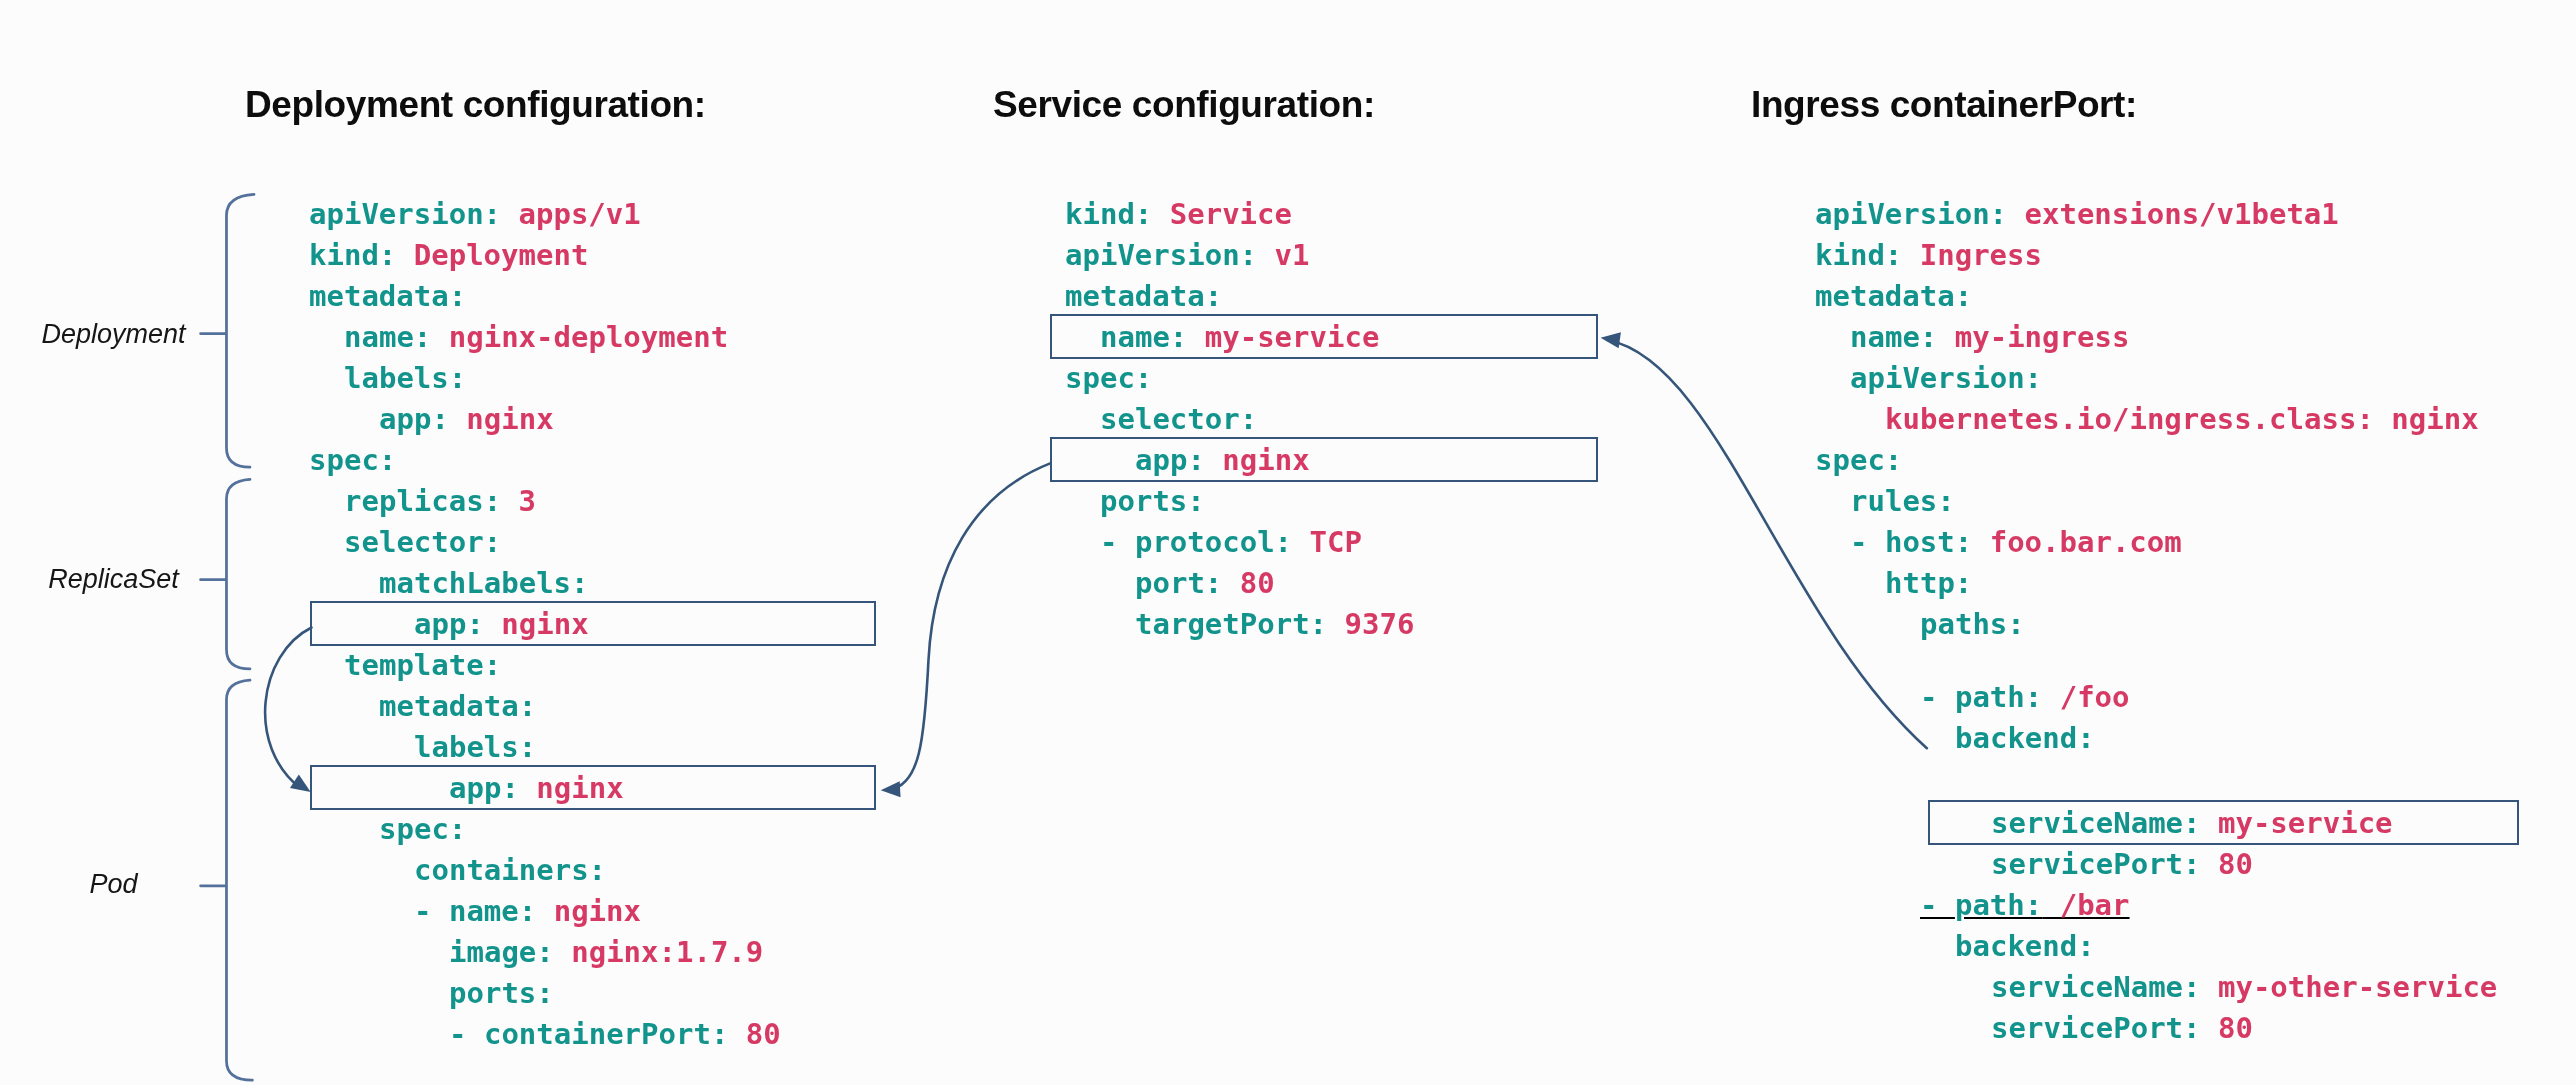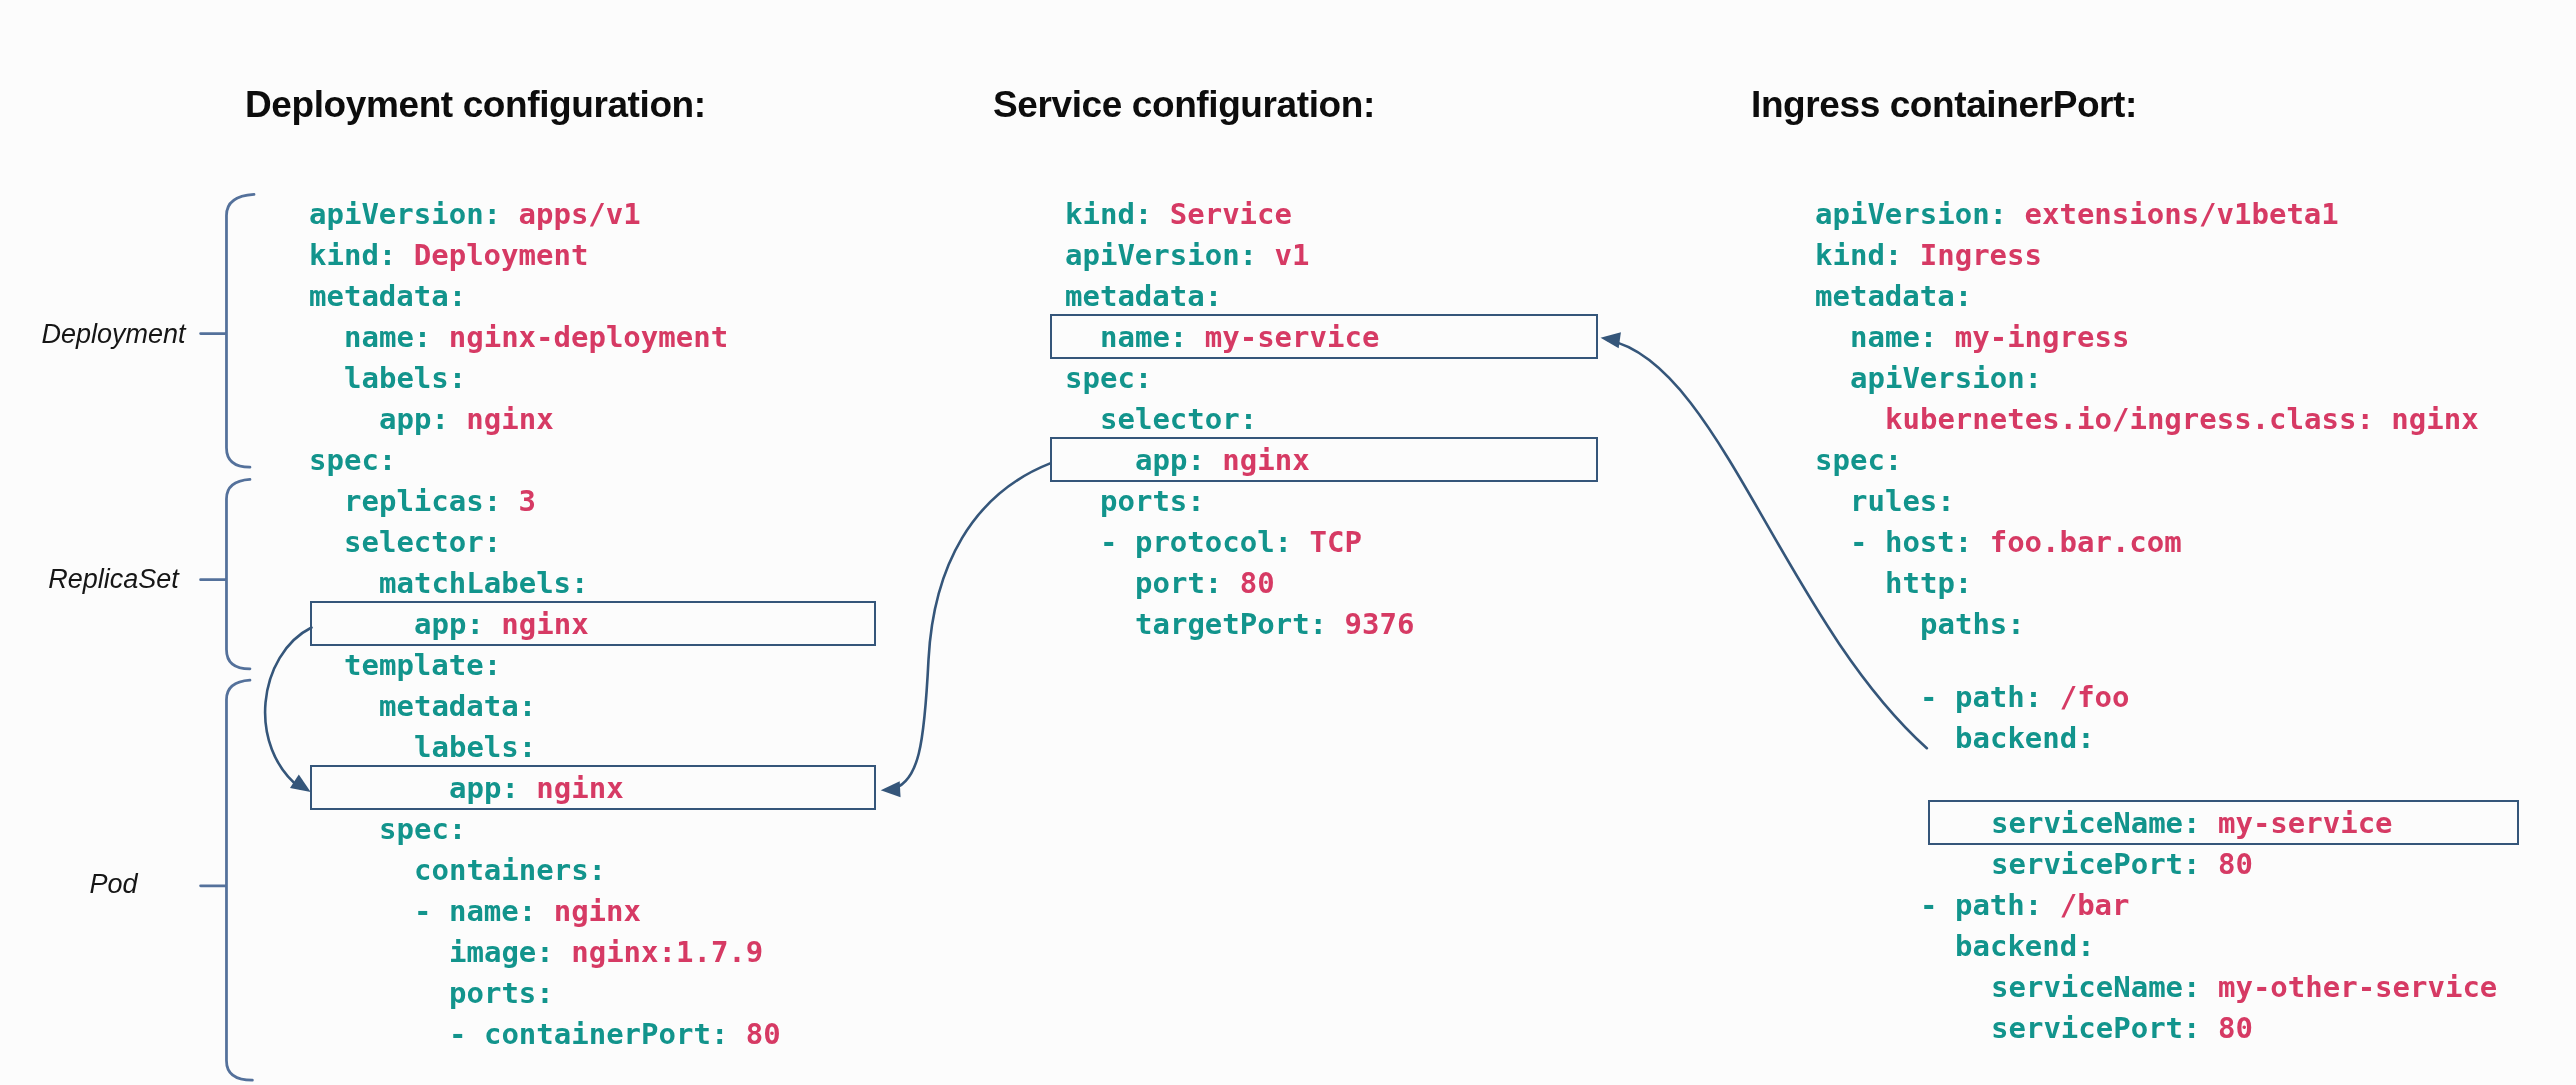--- a/index.html
+++ b/index.html
@@ -105,20 +105,20 @@
       <div class="line" style="padding-left: 70px;"><span class="key rk">kubernetes.io/ingress.class:</span><span class="value"> nginx</span></div>
       <div class="line" style="padding-left: 0px;"><span class="key">spec:</span></div>
       <div class="line" style="padding-left: 35px;"><span class="key">rules:</span></div>
       <div class="line" style="padding-left: 35px;"><span class="dash">- </span><span class="key">host:</span><span class="value"> foo.bar.com</span></div>
       <div class="line" style="padding-left: 70px;"><span class="key">http:</span></div>
       <div class="line" style="padding-left: 105px;"><span class="key">paths:</span></div>
       <div class="line" style="padding-left: 105px; margin-top: 32px;"><span class="dash">- </span><span class="key">path:</span><span class="value"> /foo</span></div>
       <div class="line" style="padding-left: 140px;"><span class="key">backend:</span></div>
       <div class="line" style="padding-left: 176px; margin-top: 44px;"><span class="linebox"></span><span class="key">serviceName:</span><span class="value"> my-service</span></div>
       <div class="line" style="padding-left: 176px;"><span class="key">servicePort:</span><span class="value"> 80</span></div>
-      <div class="line" style="padding-left: 105px;"><span class="dash">- </span><span class="key">path:</span><span class="value"> /bar</span></div>
+      <div class="line" style="padding-left: 105px; text-decoration: underline;"><span class="dash">- </span><span class="key">path:</span><span class="value"> /bar</span></div>
       <div class="line" style="padding-left: 140px;"><span class="key">backend:</span></div>
       <div class="line" style="padding-left: 176px;"><span class="key">serviceName:</span><span class="value"> my-other-service</span></div>
       <div class="line" style="padding-left: 176px;"><span class="key">servicePort:</span><span class="value"> 80</span></div>
     </div>
 
 </div>
 
 
 </body></html>

